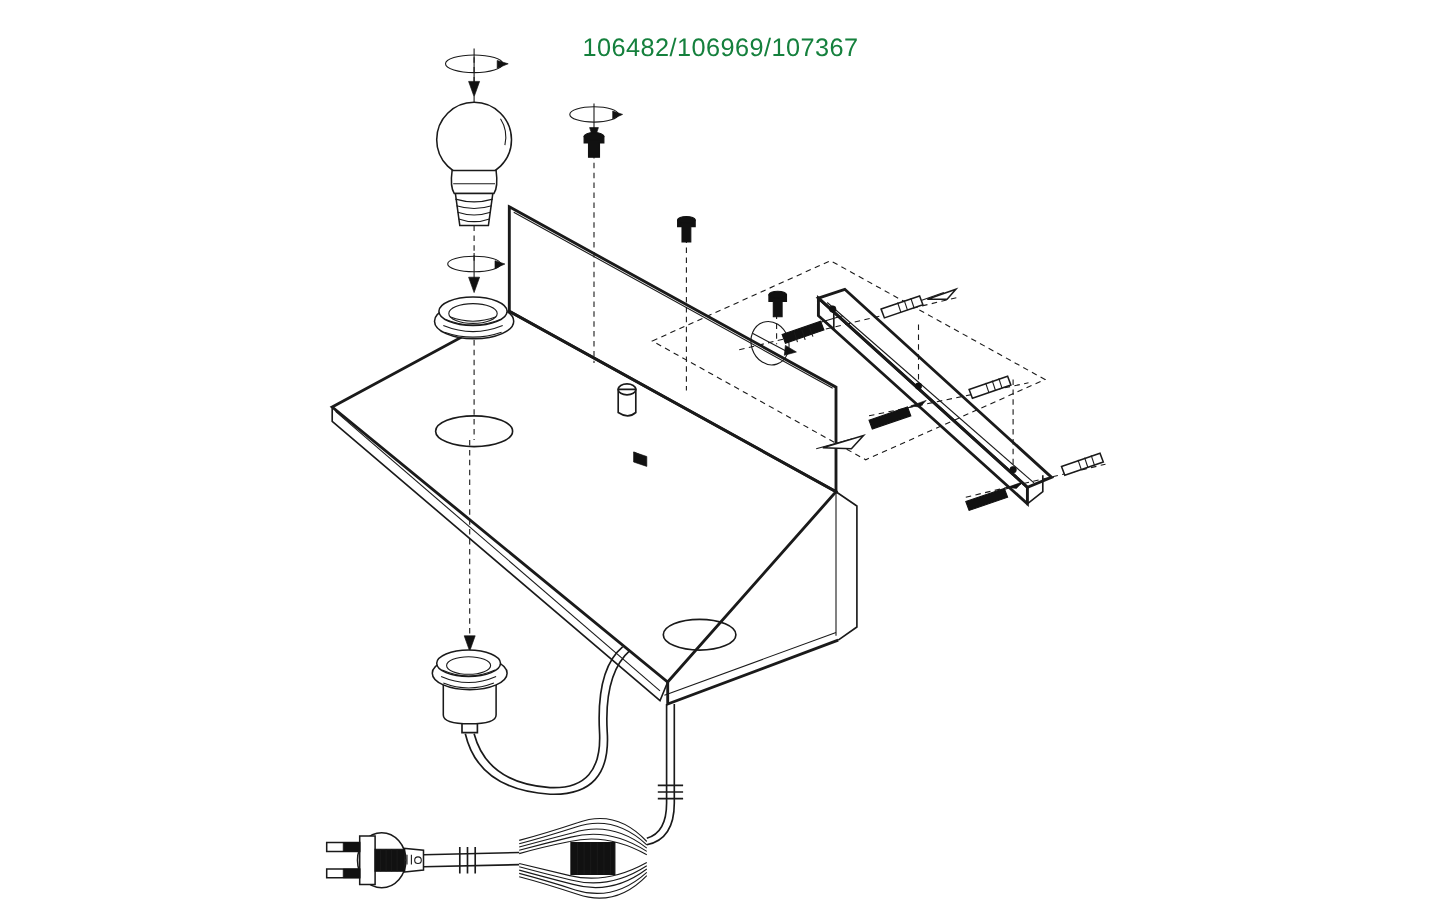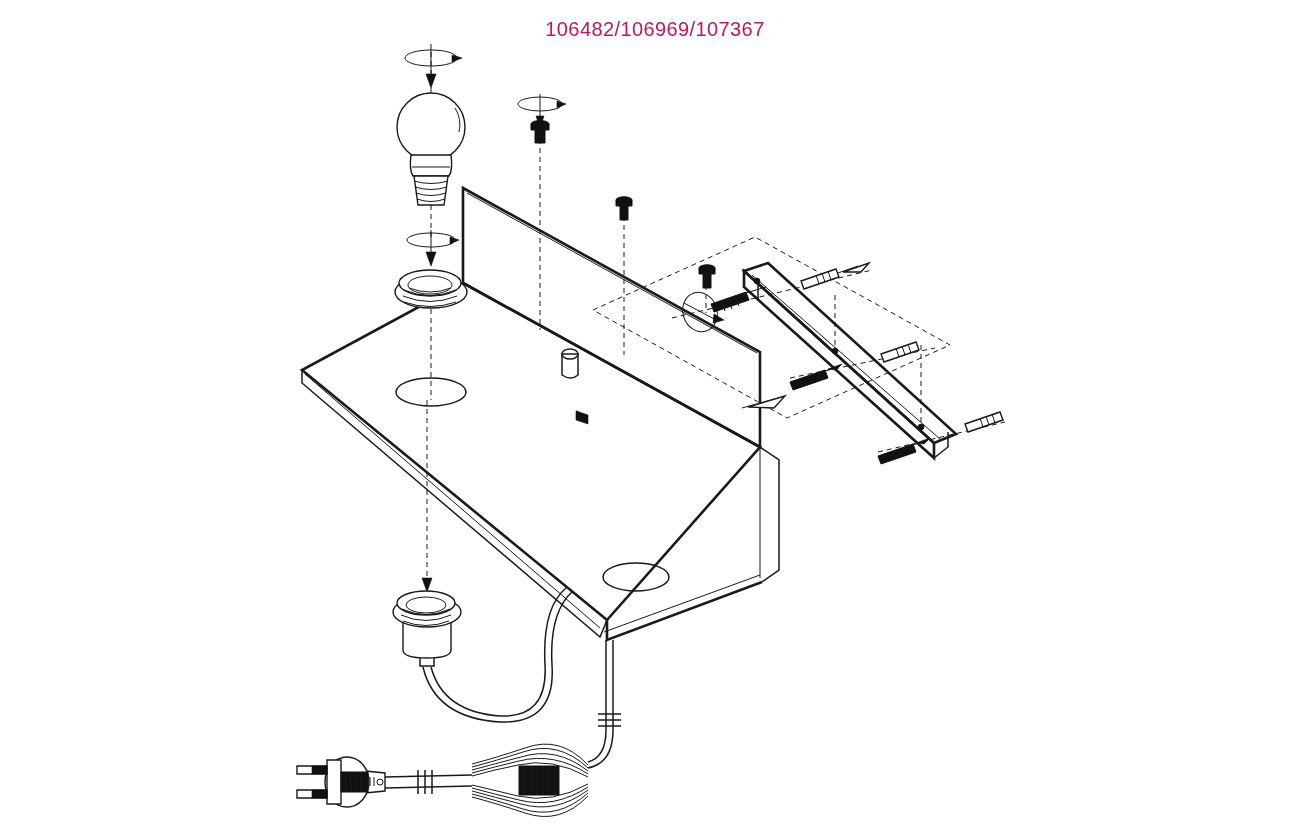--- a/index.html
+++ b/index.html
@@ -33,24 +33,24 @@
   #product-title {
     font-size: 46px;
     font-weight: 400;
     letter-spacing: 1px;
     line-height: 1.0;
     color: #141414;
     margin: 0;
     font-family: "Liberation Sans", sans-serif;
   }
   #product-codes {
-    font-size: 20px;
+    font-size: 23px;
     letter-spacing: 0.4px;
-    color: #be185d;
-    margin-top: 10px;
+    color: #15803d;
+    margin-top: 22px;
     font-family: "Liberation Sans", sans-serif;
   }
   svg {
     display: block;
   }
   .ln   { fill: none; stroke: #1a1a1a; stroke-width: 1.5; }
   .ln-t { fill: none; stroke: #1a1a1a; stroke-width: 1; }
   .ln-h { fill: none; stroke: #1a1a1a; stroke-width: 2.6; }
   .ln-d { fill: none; stroke: #1a1a1a; stroke-width: 1; stroke-dasharray: 5 4; }
   .fillw { fill: #ffffff; stroke: #1a1a1a; stroke-width: 1.4; }

